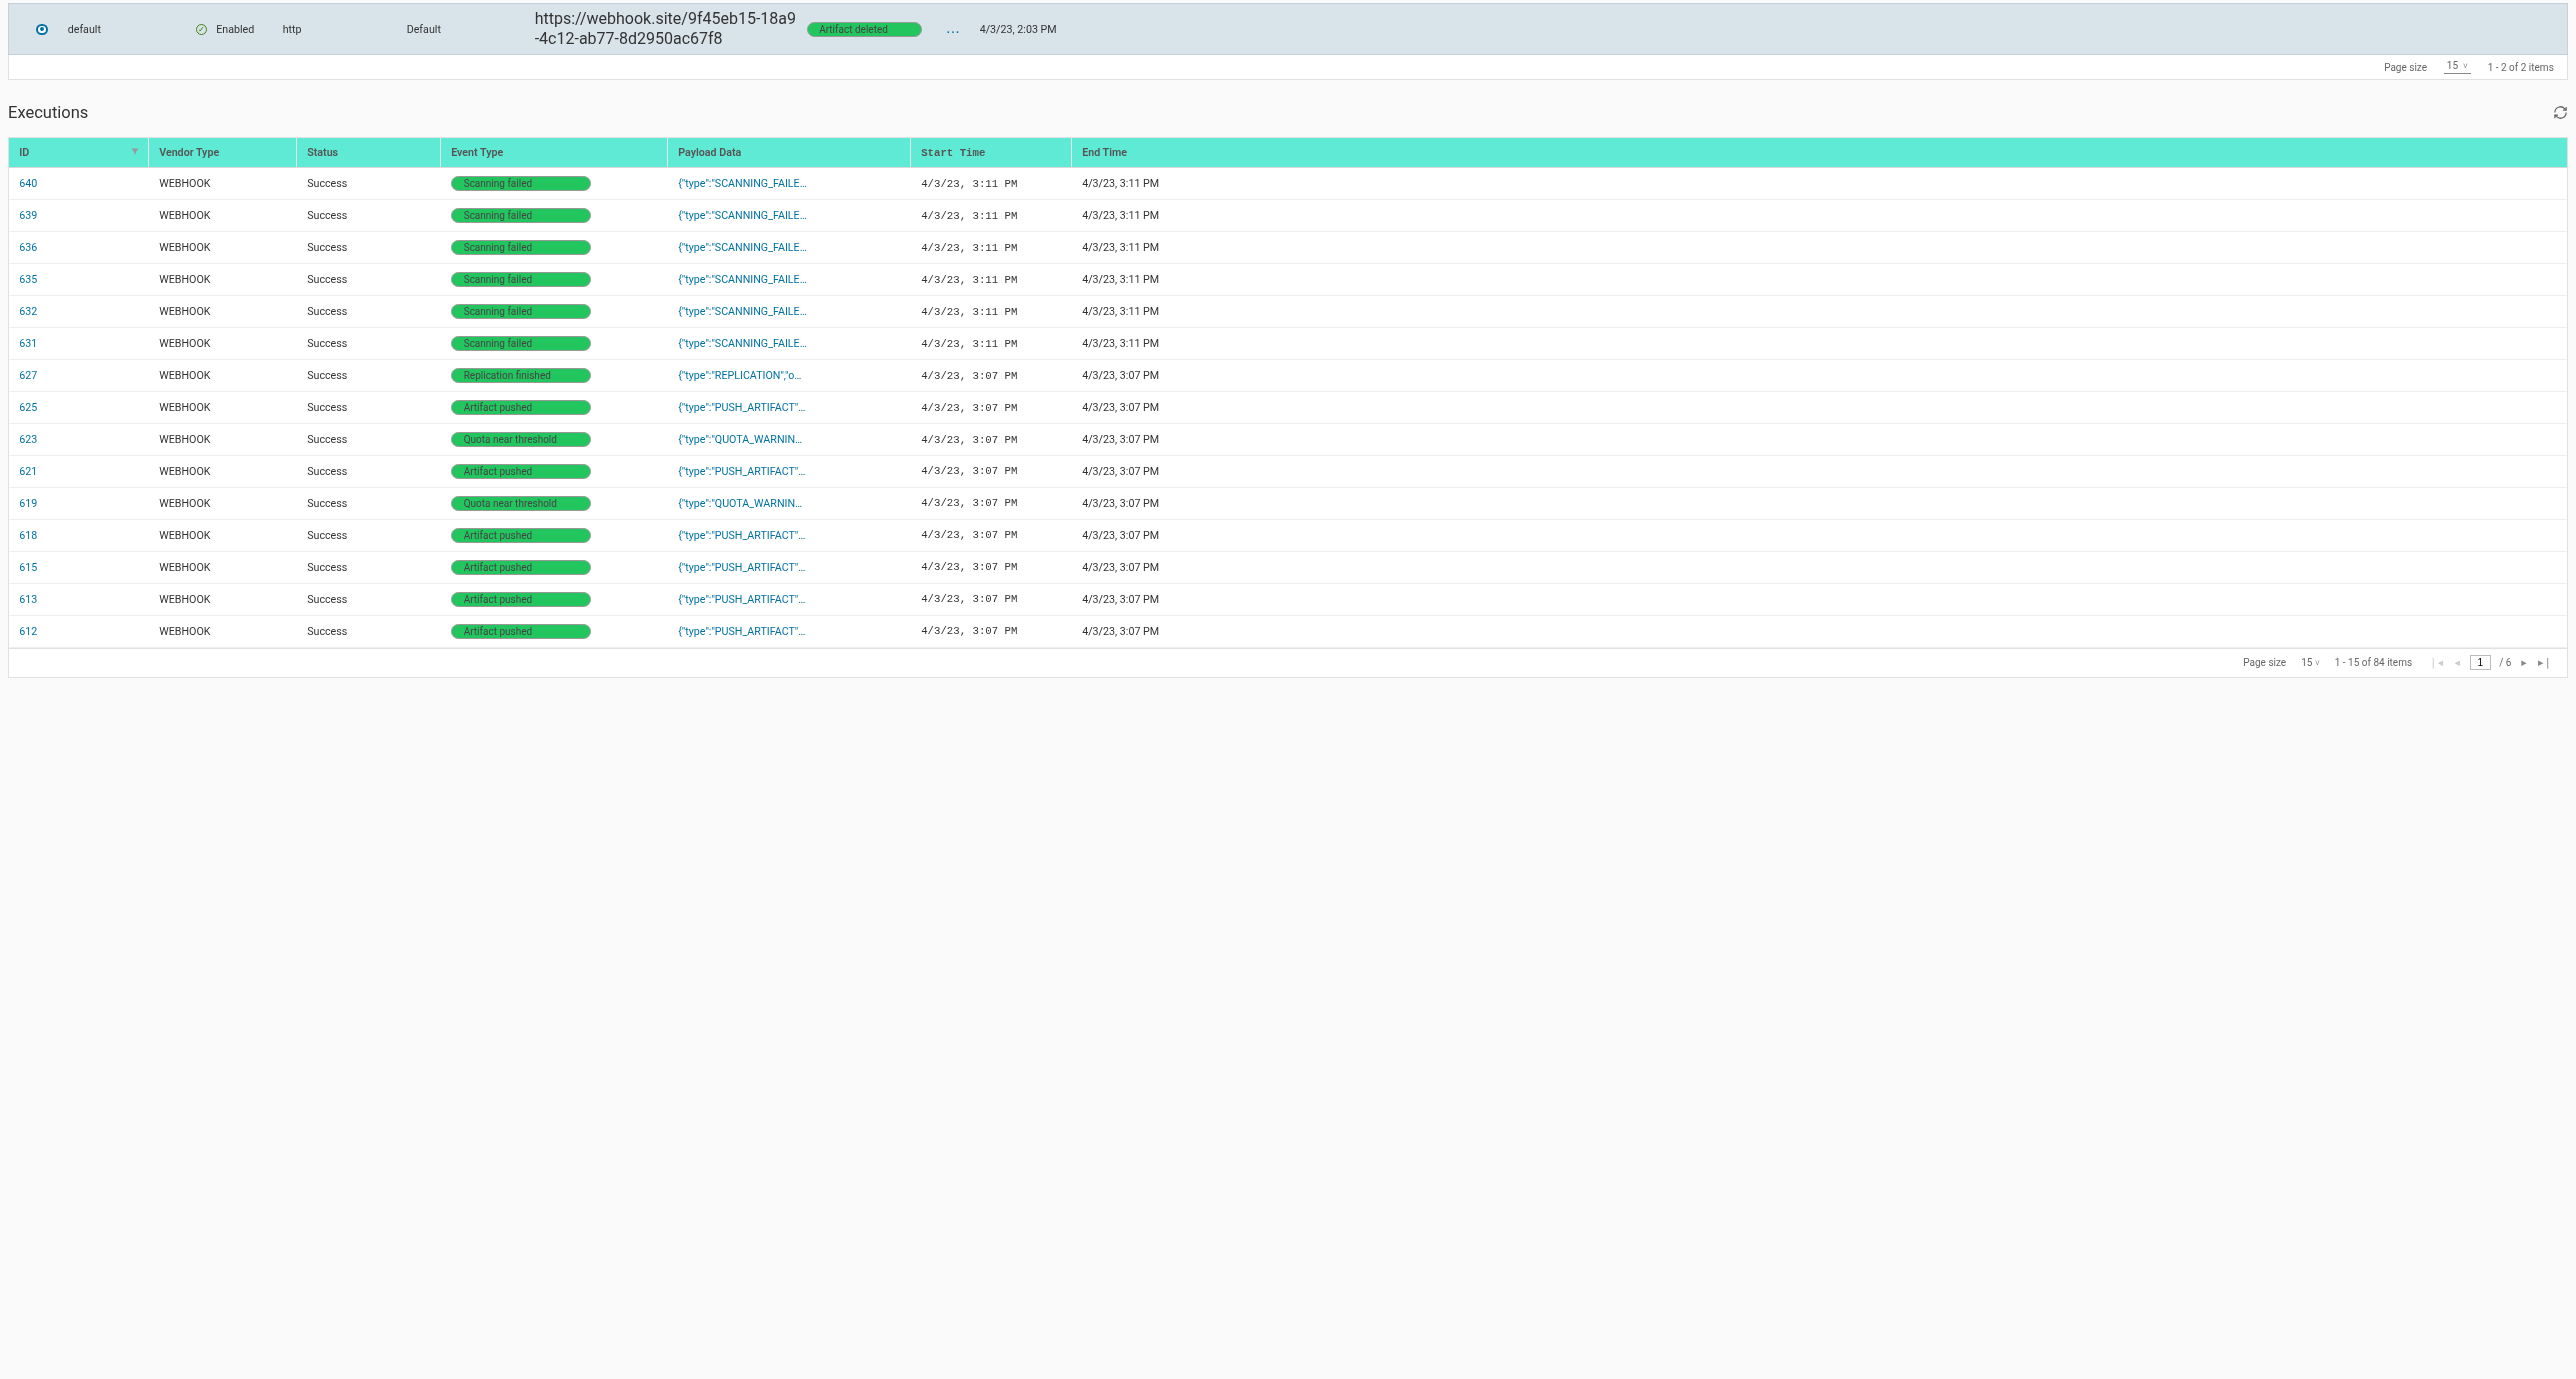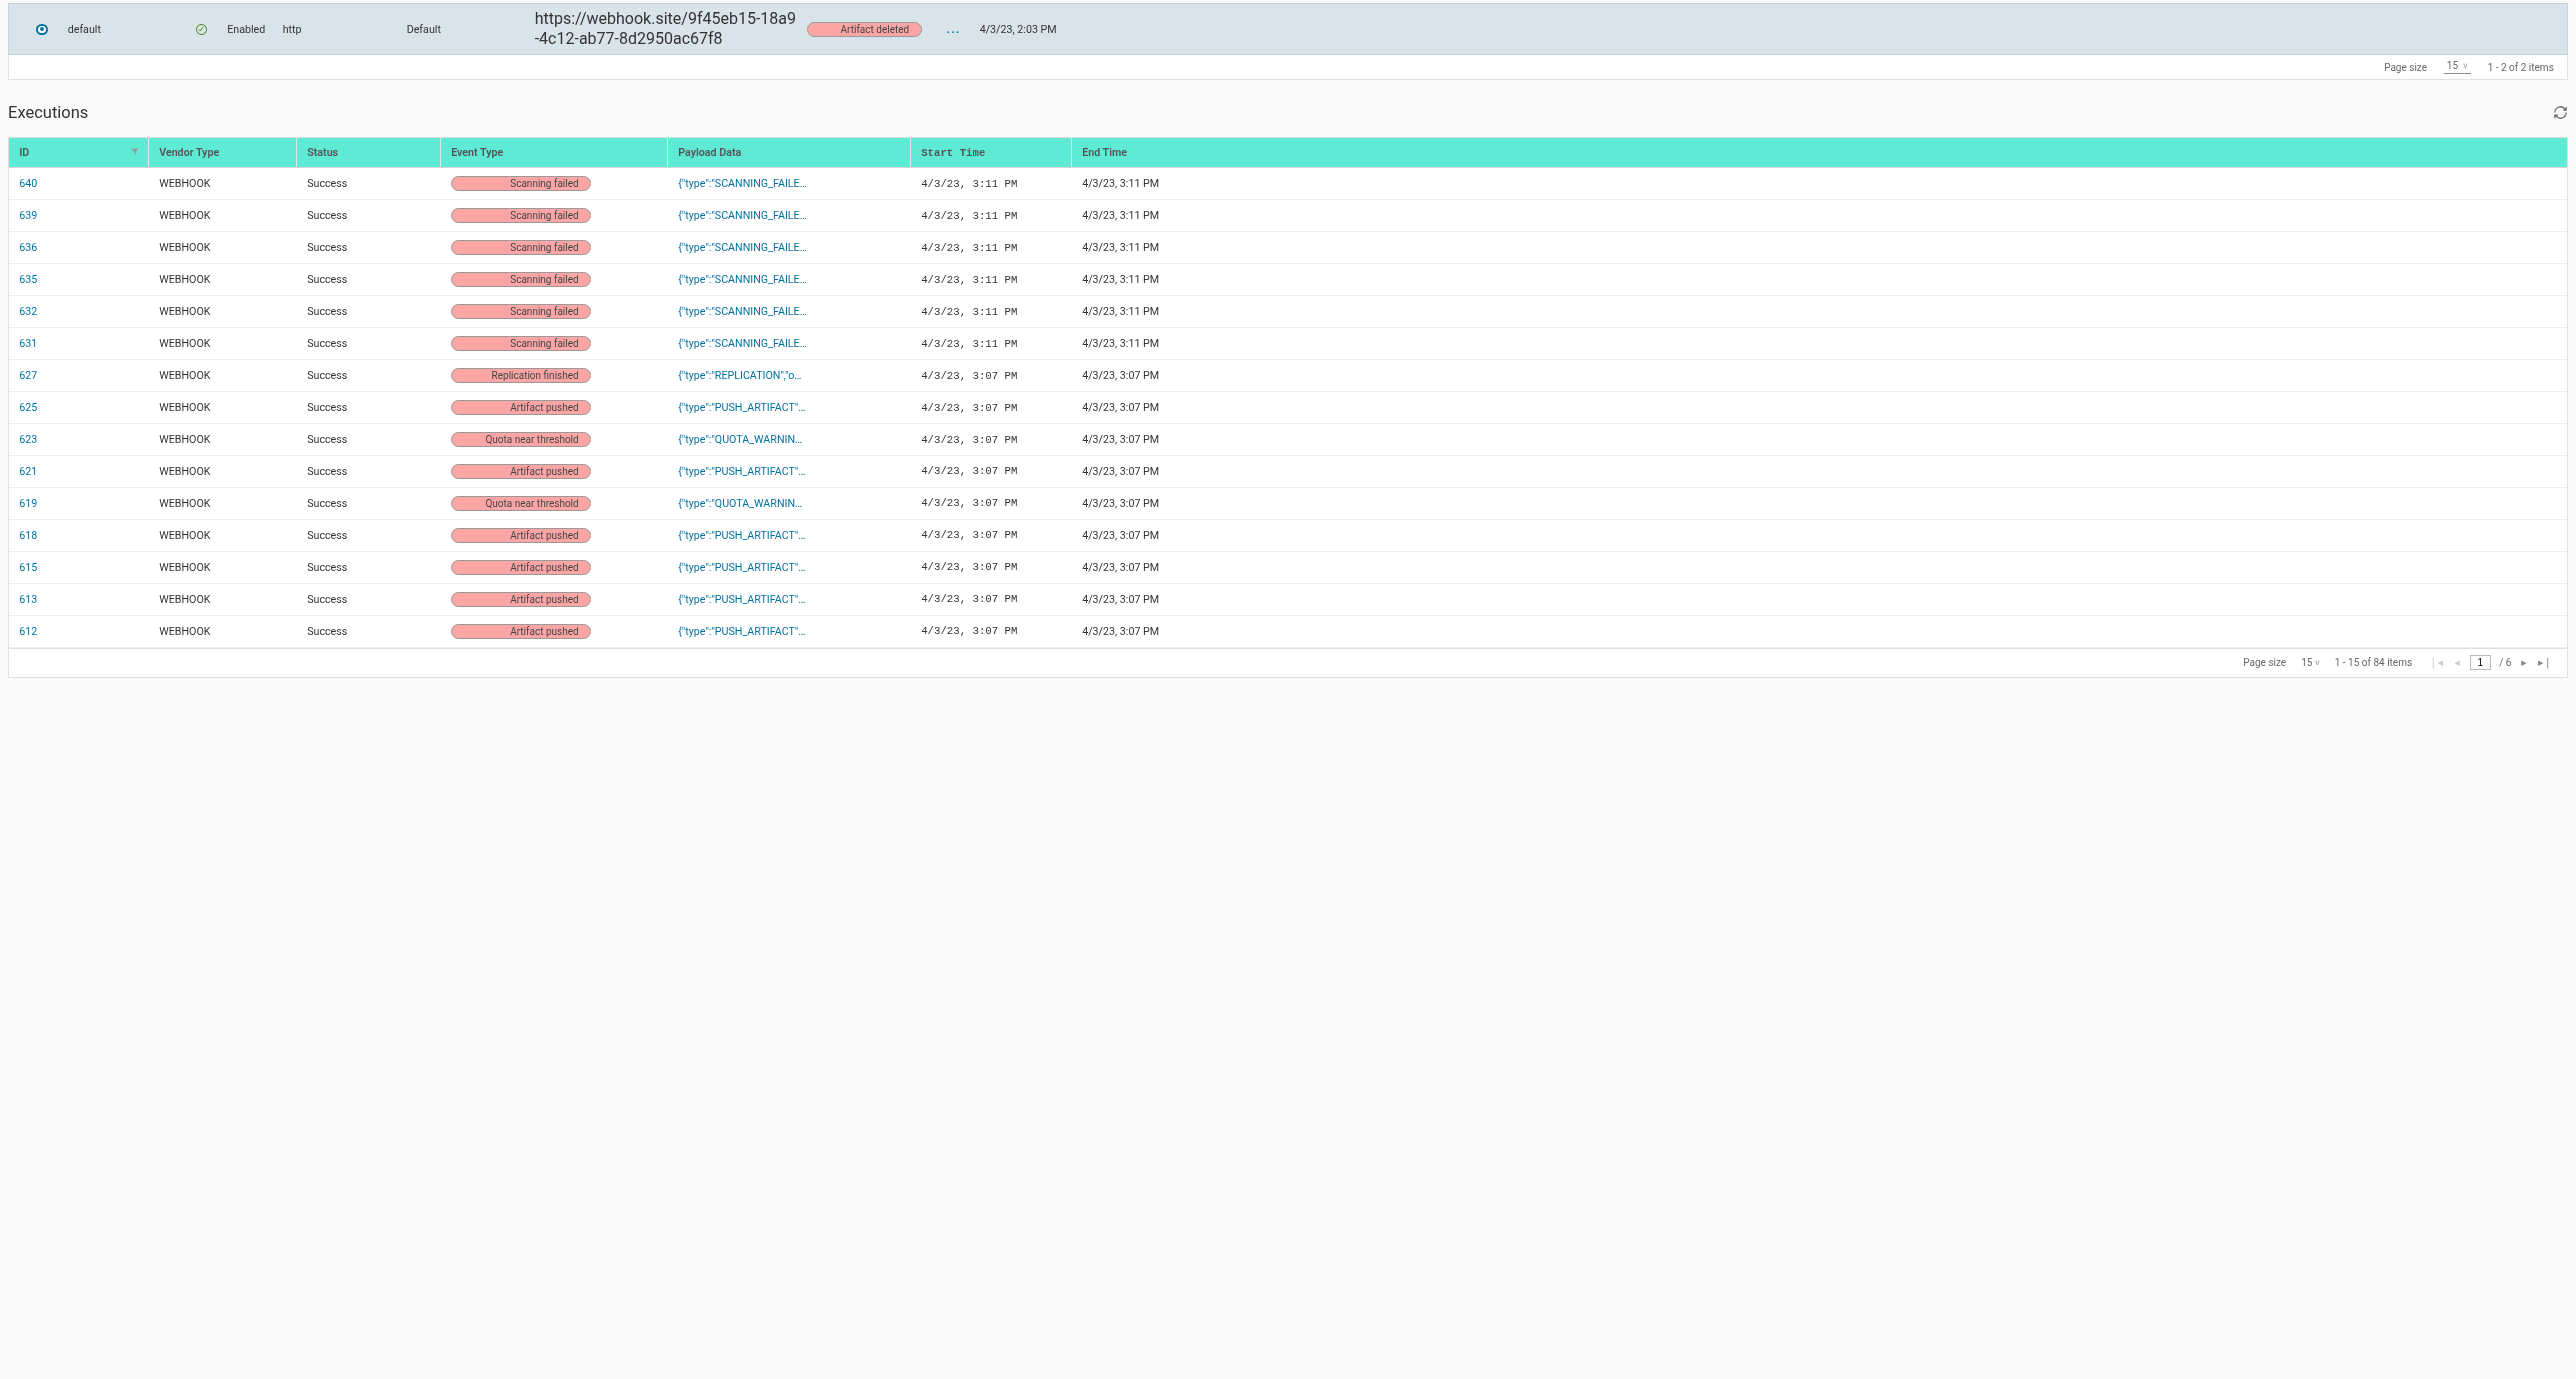--- a/index.html
+++ b/index.html
@@ -25,36 +25,36 @@
     border: 2.5px solid #0072a3; background: #fff;
     margin-right: 20px; flex: 0 0 auto;
     position: relative;
   }
   .webhook-bar .radio::after {
     content: ""; position: absolute; inset: 1.6px;
     background: #0072a3; border-radius: 50%;
   }
   .webhook-bar .cell { flex: 0 0 auto; padding-right: 6.6px; }
   .webhook-bar .cell.name   { width: 128px; }
-  .webhook-bar .cell.status { width: 87px; display:flex; align-items:center; gap:20px; }
+  .webhook-bar .cell.status { width: 87px; display:flex; align-items:center; gap:9px; }
   .webhook-bar .cell.type   { width: 124px; }
   .webhook-bar .cell.scope  { width: 128px; }
   .webhook-bar .cell.url    { width: 272px; word-break: break-all; line-height: 1.25; font-size: 16px; }
   .webhook-bar .cell.tag    { width: 140px; display:flex; align-items:center; }
   .webhook-bar .cell.more   { width: 33px; color:#0072a3; font-weight:700; letter-spacing:1.6px; cursor:pointer; }
   .webhook-bar .cell.time   { width: 132px; }
   .check-icon {
     width:11.5px;height:11.5px;border:1.2px solid #42810e;border-radius:50%;
     display:inline-flex;align-items:center;justify-content:center;color:#42810e;
   }
   .check-icon::before{content:"✓";font-size:8.2px;line-height:1;}
   .pill {
     display:inline-block;border:0.8px solid #999;border-radius:10px;
-    padding:0.8px 11.5px;font-size:10px;color:#444;background:#fca5a5;
-    min-width:115px;text-align:right;
+    padding:0.8px 11.5px;font-size:10px;color:#444;background:#22c55e;
+    min-width:115px;text-align:left;
   }
   .pill.wide{min-width:140px;}
   .pager-bar {
     background:#fff;border-left:0.8px solid #e0e0e0;border-right:0.8px solid #e0e0e0;
     border-bottom:0.8px solid #e0e0e0;
     display:flex;justify-content:flex-end;align-items:center;
     padding:5px 13px;font-size:10px;color:#666;gap:16.5px;
     margin:0 8.2px;
   }
   .pager-bar .sel{border-bottom:0.8px solid #888;padding:0 3.3px 1.6px;display:inline-flex;align-items:center;gap:5px;}

